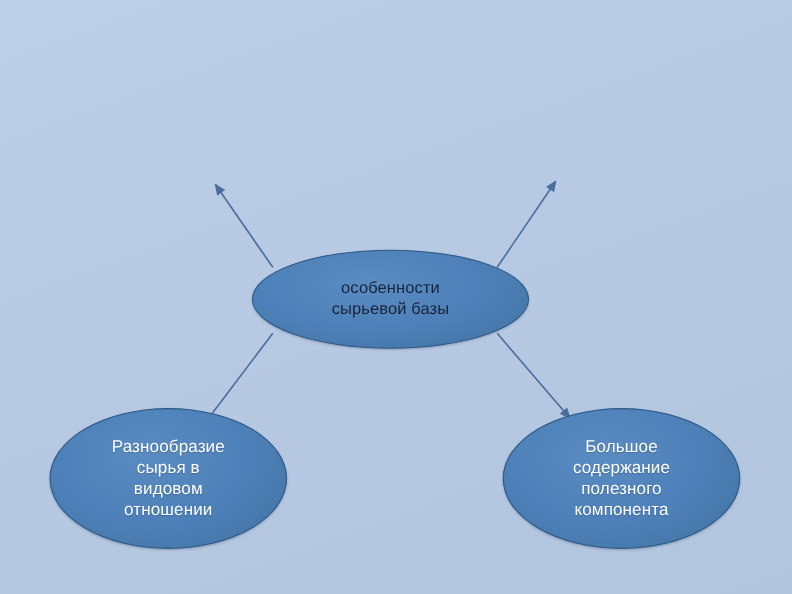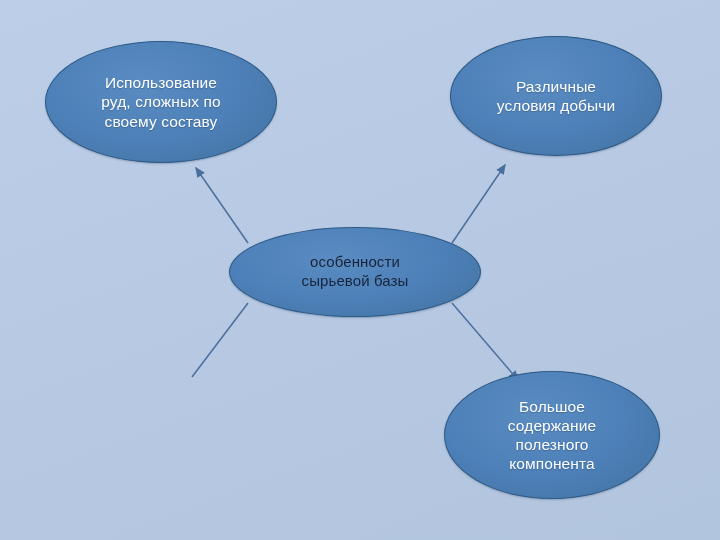--- a/index.html
+++ b/index.html
@@ -53,55 +53,52 @@
     color: #18243a;
     font-size: 15px;
     text-shadow: none;
   }
 
   
   #node-top-left    { left: 45px;  top: 41px;  width: 232px; height: 122px; }
   #node-top-right   { left: 450px; top: 36px;  width: 212px; height: 120px; }
   #node-center      { left: 229px; top: 227px; width: 252px; height: 90px; justify-content: center;  }
   #node-bottom-left { left: 45px;  top: 371px; width: 216px; height: 128px; }
-  #node-bottom-right{ left: 444px; top: 371px; width: 216px; height: 128px; }
+  #node-bottom-right{ left: 457px; top: 371px; width: 216px; height: 128px; }
 </style>
 </head>
 <body>
 
 <div id="canvas">
 
   <svg id="edges" viewBox="0 0 720 540" xmlns="http://www.w3.org/2000/svg">
     <defs>
       <marker id="arrowhead" markerWidth="7" markerHeight="7" refX="6" refY="3" orient="auto" markerUnits="strokeWidth">
         <path d="M0,0 L7,3 L0,6 z" fill="#4b6f9c"></path>
       </marker>
     </defs>
     <line x1="248" y1="243" x2="196" y2="168" stroke="#4b6f9c" stroke-width="1.5" marker-end="url(#arrowhead)"></line>
     <line x1="452" y1="243" x2="505" y2="165" stroke="#4b6f9c" stroke-width="1.5" marker-end="url(#arrowhead)"></line>
     <line x1="248" y1="303" x2="192" y2="377" stroke="#4b6f9c" stroke-width="1.5"></line>
     <line x1="452" y1="303" x2="518" y2="380" stroke="#4b6f9c" stroke-width="1.5" marker-end="url(#arrowhead)"></line>
   </svg>
 
-  <div class="node" id="node-top-left">
-    <div class="node-label">Использование
-руд, сложных по
-своему составу</div>
-  </div>
 
-  <div class="node" id="node-top-right">
-    <div class="node-label">Различные
-условия добычи</div>
-  </div>
 
   <div class="node center" id="node-center">
     <div class="node-label">особенности
 сырьевой базы</div>
   </div>
 
+  <div class="node" id="node-bottom-left">
+    <div class="node-label">Разнообразие
+сырья в
+видовом
+отношении</div>
+  </div>
 
   <div class="node" id="node-bottom-right">
     <div class="node-label">Большое
 содержание
 полезного
 компонента</div>
   </div>
 
 </div>
 

